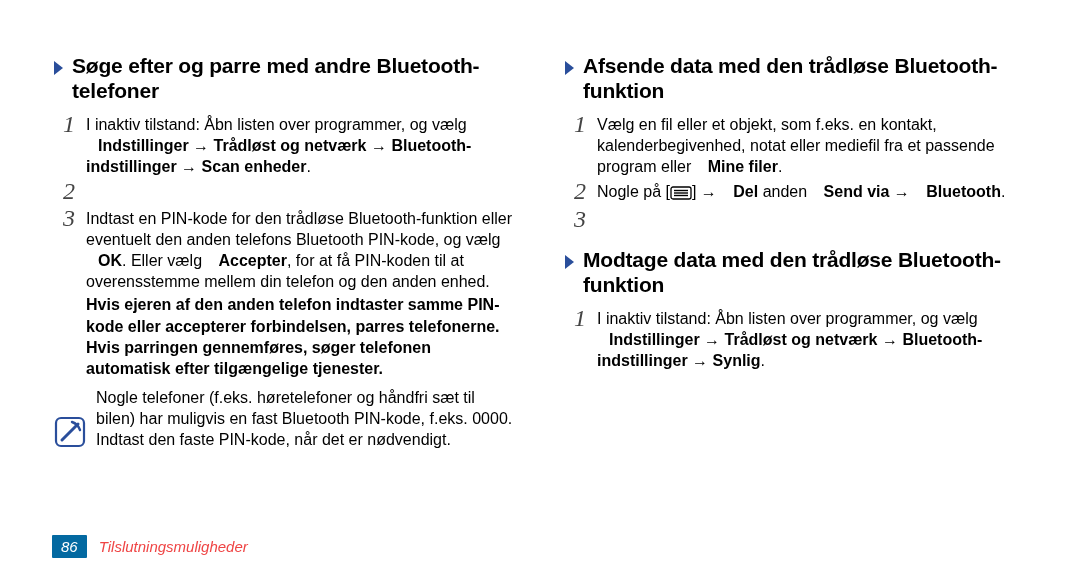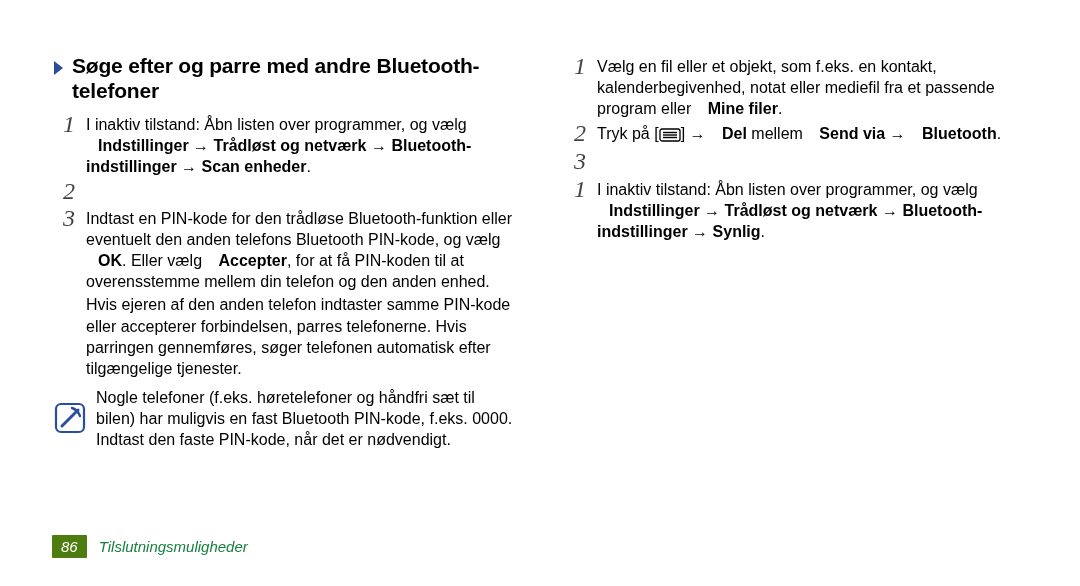--- a/index.html
+++ b/index.html
@@ -53,21 +53,21 @@
     padding-top: 0px;
   }
   .step-body {
     font-size: 16px;
     line-height: 1.32;
     padding-top: 2px;
   }
   .step-body b { font-weight: 700; margin-left: 12px; }
   .note {
     display: flex;
-    align-items: center;
+    align-items: flex-end;
     margin-top: 6px;
   }
   .note-icon {
     width: 36px;
     min-width: 36px;
     height: 36px;
     display: flex;
     align-items: center;
     justify-content: center;
     margin-right: 8px;
@@ -75,45 +75,46 @@
   .note-text {
     font-size: 16px;
     line-height: 1.32;
     padding-top: 2px;
   }
   .para-after-step {
     margin-left: 34px;
     font-size: 16px;
     line-height: 1.32;
     margin-top: 2px;
+    font-weight: bold;
   }
   .menu-icon {
     display: inline-block;
     vertical-align: -3px;
   }
   .footer {
     position: absolute;
     left: 52px;
     bottom: 28px;
     display: flex;
     align-items: center;
     gap: 12px;
   }
   .page-badge {
-    background: #4d7c0f;
+    background: #0369a1;
     color: #fff;
     font-style: italic;
     font-size: 15px;
     padding: 3px 9px 3px 9px;
     border-radius: 1px;
   }
   .footer-text {
     font-style: italic;
     font-size: 15px;
-    color: #15803d;
+    color: #ef4444;
   }
   .col-right .section-heading { margin-top: 0; }
   .col-right .section2 { margin-top: 16px; }
 </style>
 </head>
 <body>
 
 <div class="columns">
 
   <div class="col col-left">
@@ -152,44 +153,60 @@
           <rect x="2" y="2" width="28" height="28" rx="5" ry="5" fill="none" stroke="#2a4e9b" stroke-width="2.2"></rect>
           <line x1="8" y1="24" x2="24" y2="8" stroke="#2a4e9b" stroke-width="3" stroke-linecap="round"></line>
           <path d="M18 6 Q24 8 26 14" fill="none" stroke="#2a4e9b" stroke-width="2.4" stroke-linecap="round"></path>
         </svg>
       </span>
       <div class="note-text">Nogle telefoner (f.eks. høretelefoner og håndfri sæt til bilen) har muligvis en fast Bluetooth PIN-kode, f.eks. 0000. Indtast den faste PIN-kode, når det er nødvendigt.</div>
     </div>
   </div>
 
   <div class="col col-right">
+    <div class="section-heading">
+      <span class="chevron-icon">
+        <svg width="14" height="16" viewBox="0 0 14 16">
+            <polygon points="2,1 11,8 2,15" fill="#2a4e9b"></polygon>
+          </svg>
+      </span>
+      <span class="heading-text">Afsende data med den trådløse Bluetooth-funktion</span>
+    </div>
 
     <div class="step">
       <div class="step-num">1</div>
       <div class="step-body">
         <span>Vælg en fil eller et objekt, som f.eks. en kontakt, kalenderbegivenhed, notat eller mediefil fra et passende program eller </span><b>Mine filer</b><span>.</span>
       </div>
     </div>
 
     <div class="step">
       <div class="step-num">2</div>
       <div class="step-body">
-        <span>Tryk på [</span><span class="menu-icon"><svg width="22" height="14" viewBox="0 0 22 14">
+        <span>Nogle på [</span><span class="menu-icon"><svg width="22" height="14" viewBox="0 0 22 14">
               <rect x="1" y="1" width="20" height="12" rx="2" fill="none" stroke="#000" stroke-width="1.3"></rect>
               <line x1="4" y1="4.5" x2="18" y2="4.5" stroke="#000" stroke-width="1.4"></line>
               <line x1="4" y1="7" x2="18" y2="7" stroke="#000" stroke-width="1.4"></line>
               <line x1="4" y1="9.5" x2="18" y2="9.5" stroke="#000" stroke-width="1.4"></line>
-            </svg></span><span>] → </span><b>Del</b><span> mellem </span><b>Send via</b><span> → </span><b>Bluetooth</b><span>.</span>
+            </svg></span><span>] → </span><b>Del</b><span> anden </span><b>Send via</b><span> → </span><b>Bluetooth</b><span>.</span>
       </div>
     </div>
 
     <div class="step">
       <div class="step-num">3</div>
     </div>
 
+    <div class="section-heading section2">
+      <span class="chevron-icon">
+        <svg width="14" height="16" viewBox="0 0 14 16">
+            <polygon points="2,1 11,8 2,15" fill="#2a4e9b"></polygon>
+          </svg>
+      </span>
+      <span class="heading-text">Modtage data med den trådløse Bluetooth-funktion</span>
+    </div>
 
     <div class="step">
       <div class="step-num">1</div>
       <div class="step-body">
         <span>I inaktiv tilstand: Åbn listen over programmer, og vælg </span><b>Indstillinger → Trådløst og netværk → Bluetooth-indstillinger → Synlig</b><span>.</span>
       </div>
     </div>
 
   </div>
 </div>

